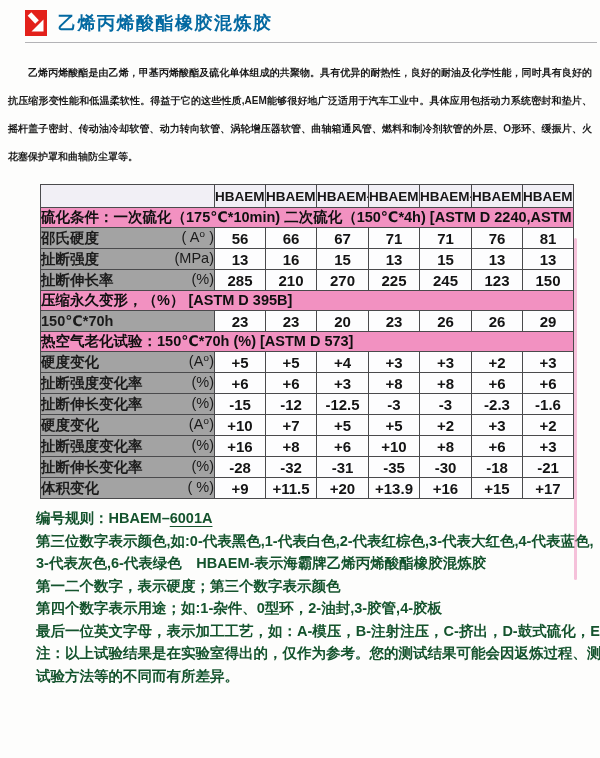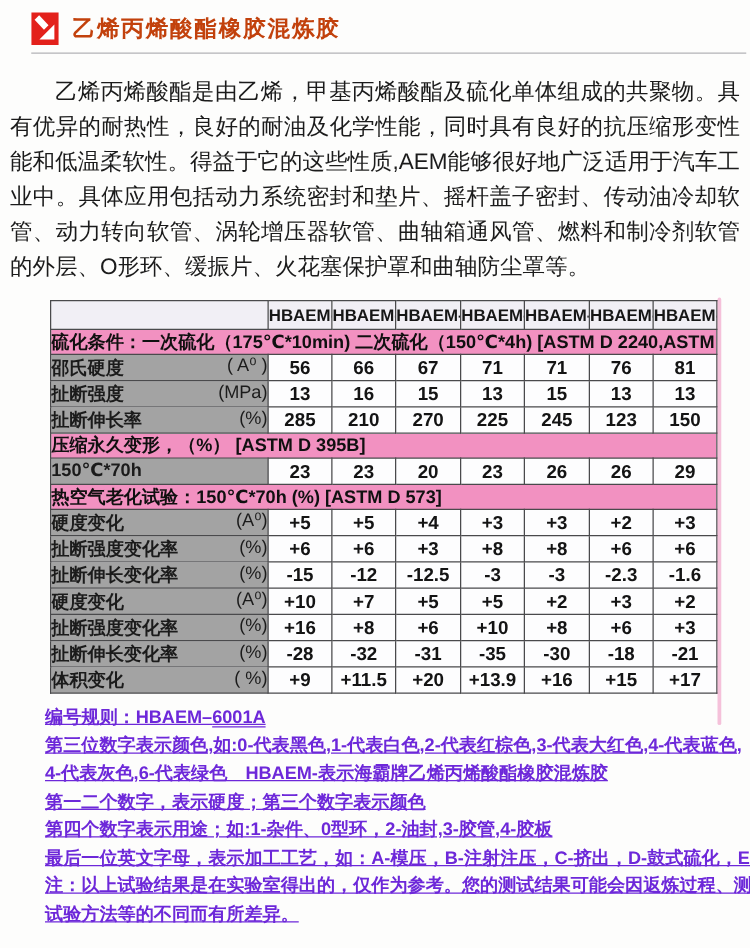--- a/index.html
+++ b/index.html
@@ -6,25 +6,25 @@
   html,body { margin:0; padding:0; }
   body {
     width:600px; height:758px; overflow:hidden;
     background:#fdfdfc;
     font-family:"Liberation Sans","DejaVu Sans",sans-serif;
     color:#1b1b1b;
     position:relative;
   }
   .header { display:flex; align-items:center; gap:11px; padding:9px 0 0 25px; }
   .hicon { width:22px; height:28px; flex:0 0 auto; }
-  .title { font-size:18px; font-weight:bold; letter-spacing:1.5px; color:#c2410c; }
+  .title { font-size:18px; font-weight:bold; letter-spacing:1.5px; color:#0369a1; }
   .divider { margin:5px 3px 0 25px; border-top:1px solid #b3b3b6; height:0; }
   .intro {
     margin:16px 8px 0 8px;
-    font-size:18px; line-height:28px; font-weight:400;
+    font-size:10px; line-height:28px; font-weight:700;
     text-align:justify; text-indent:2em;
   }
   table.spec {
     margin:13px 0 0 40px;
     width:533px;
     border-collapse:collapse;
     table-layout:fixed;
   }
   table.spec td { border:1.5px solid #4a4a4c; padding:0; overflow:hidden; white-space:nowrap; }
   td.head {
@@ -44,21 +44,21 @@
   td.val {
     background:#fdfdfe; text-align:center;
     font-size:15px; font-weight:600; color:#141414;
   }
   .scan-bleed {
     position:absolute; left:574px; top:238px; width:3px; height:342px;
     background:rgba(236,120,178,0.45); border-radius:2px;
   }
   .notes {
     margin:8px 16px 0 36px;
-    font-size:14.5px; line-height:22.5px; font-weight:600; color:#6d28d9;text-decoration:underline;
+    font-size:14.5px; line-height:22.5px; font-weight:600; color:#14532d;
   }
   .notes .nline { white-space:nowrap; }
   .code { text-decoration:underline; text-underline-offset:2.5px; }
 </style>
 </head>
 <body>
 
 <div class="header">
   <span class="hicon">
     <svg width="22" height="28" viewBox="0 0 22 28" xmlns="http://www.w3.org/2000/svg">
@@ -214,19 +214,19 @@
         <td class="val">+15</td>
         <td class="val">+17</td>
       </tr>
     </tbody>
 </table>
 <div class="scan-bleed"></div>
 
 <div class="notes">
   <div class="nline"><span>编号规则：HBAEM–</span><span class="code">6001A</span></div>
   <div class="nline">第三位数字表示颜色,如:0-代表黑色,1-代表白色,2-代表红棕色,3-代表大红色,4-代表蓝色,</div>
-  <div class="nline">4-代表灰色,6-代表绿色　HBAEM-表示海霸牌乙烯丙烯酸酯橡胶混炼胶</div>
+  <div class="nline">3-代表灰色,6-代表绿色　HBAEM-表示海霸牌乙烯丙烯酸酯橡胶混炼胶</div>
   <div class="nline">第一二个数字，表示硬度；第三个数字表示颜色</div>
   <div class="nline">第四个数字表示用途；如:1-杂件、0型环，2-油封,3-胶管,4-胶板</div>
   <div class="nline">最后一位英文字母，表示加工工艺，如：A-模压，B-注射注压，C-挤出，D-鼓式硫化，E-其它。</div>
   <div class="nline">注：以上试验结果是在实验室得出的，仅作为参考。您的测试结果可能会因返炼过程、测试设备、</div>
   <div class="nline">试验方法等的不同而有所差异。</div>
 </div>
 
 </body></html>

